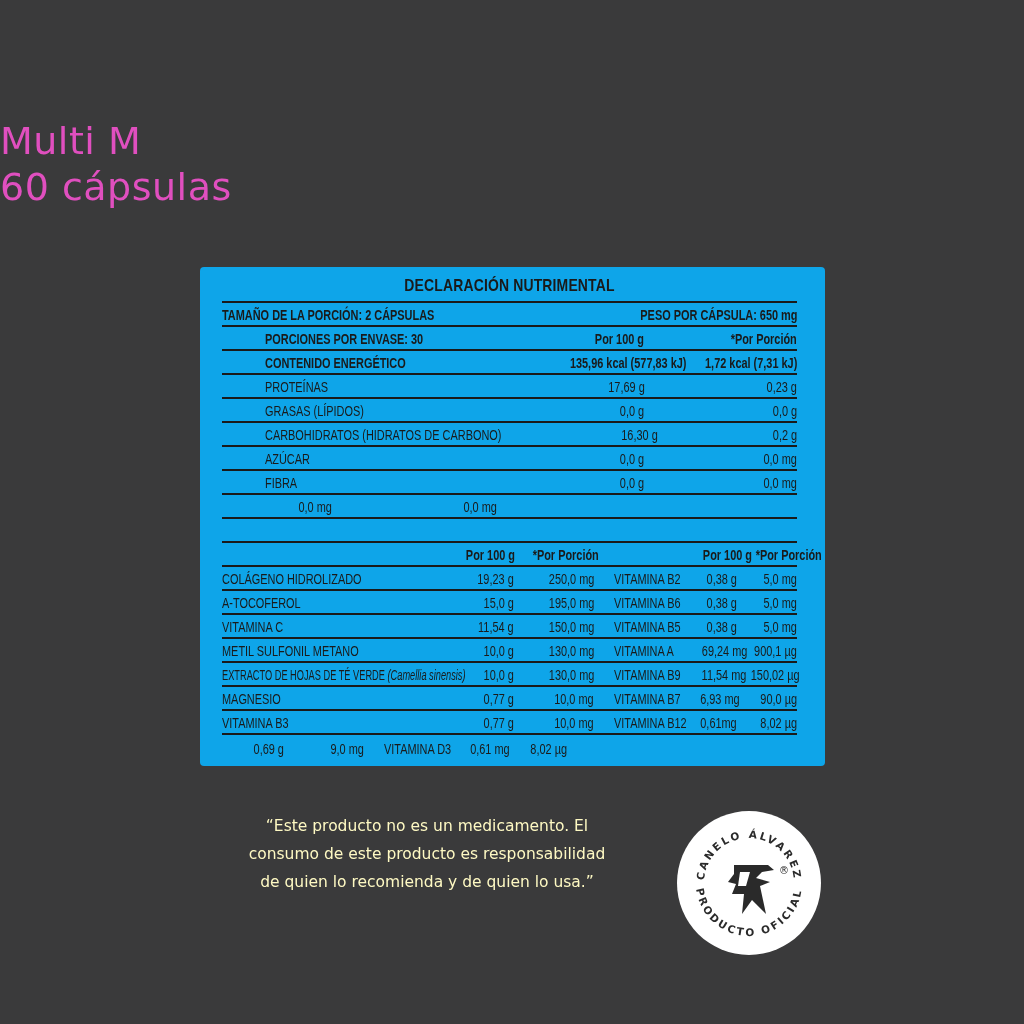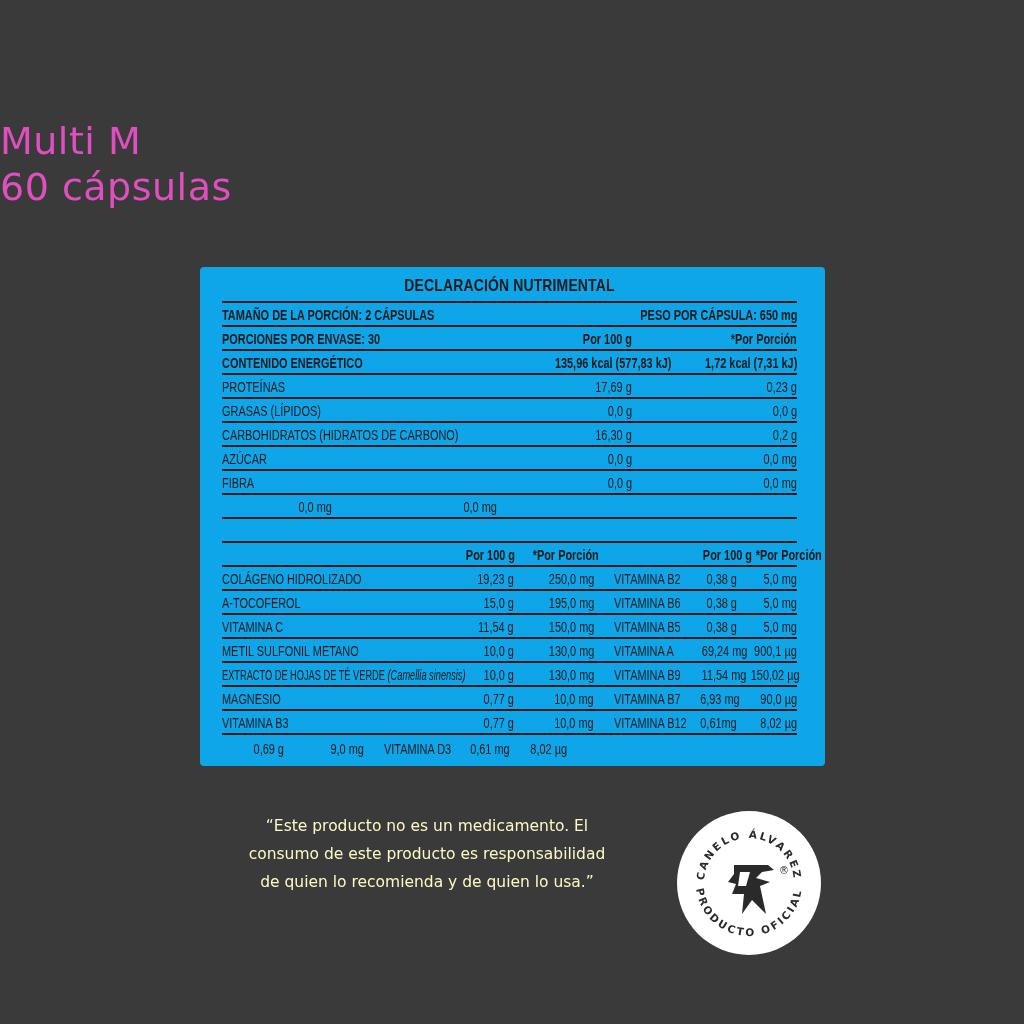--- a/index.html
+++ b/index.html
@@ -49,21 +49,21 @@
     font-size: 14px;
     line-height: 20px;
     white-space: nowrap;
   }
   .row.top { border-top: 2px solid #1a1a1a; height: 26px; }
   .row .c { overflow: visible; }
   .cond { display: inline-block; transform: scaleX(0.78); transform-origin: left bottom; }
   .cond-r { display: inline-block; transform: scaleX(0.78); transform-origin: right bottom; }
   .b { font-weight: bold; }
   .r { text-align: right; }
-  .c1 { width: 300px; }
+  .c1 { width: 300px; margin-left: 43px; }
   .c2 { width: 110px; }
   .c3 { width: 165px; }
 
   .gap { height: 22px; }
 
   .row2 .n1 { width: 230px; }
   .row2 .v1 { width: 62px; }
   .row2 .p1 { width: 80px; }
   .row2 .n2 { width: 95px; padding-left: 20px; box-sizing: border-box; }
   .row2 .v2 { width: 48px; }

